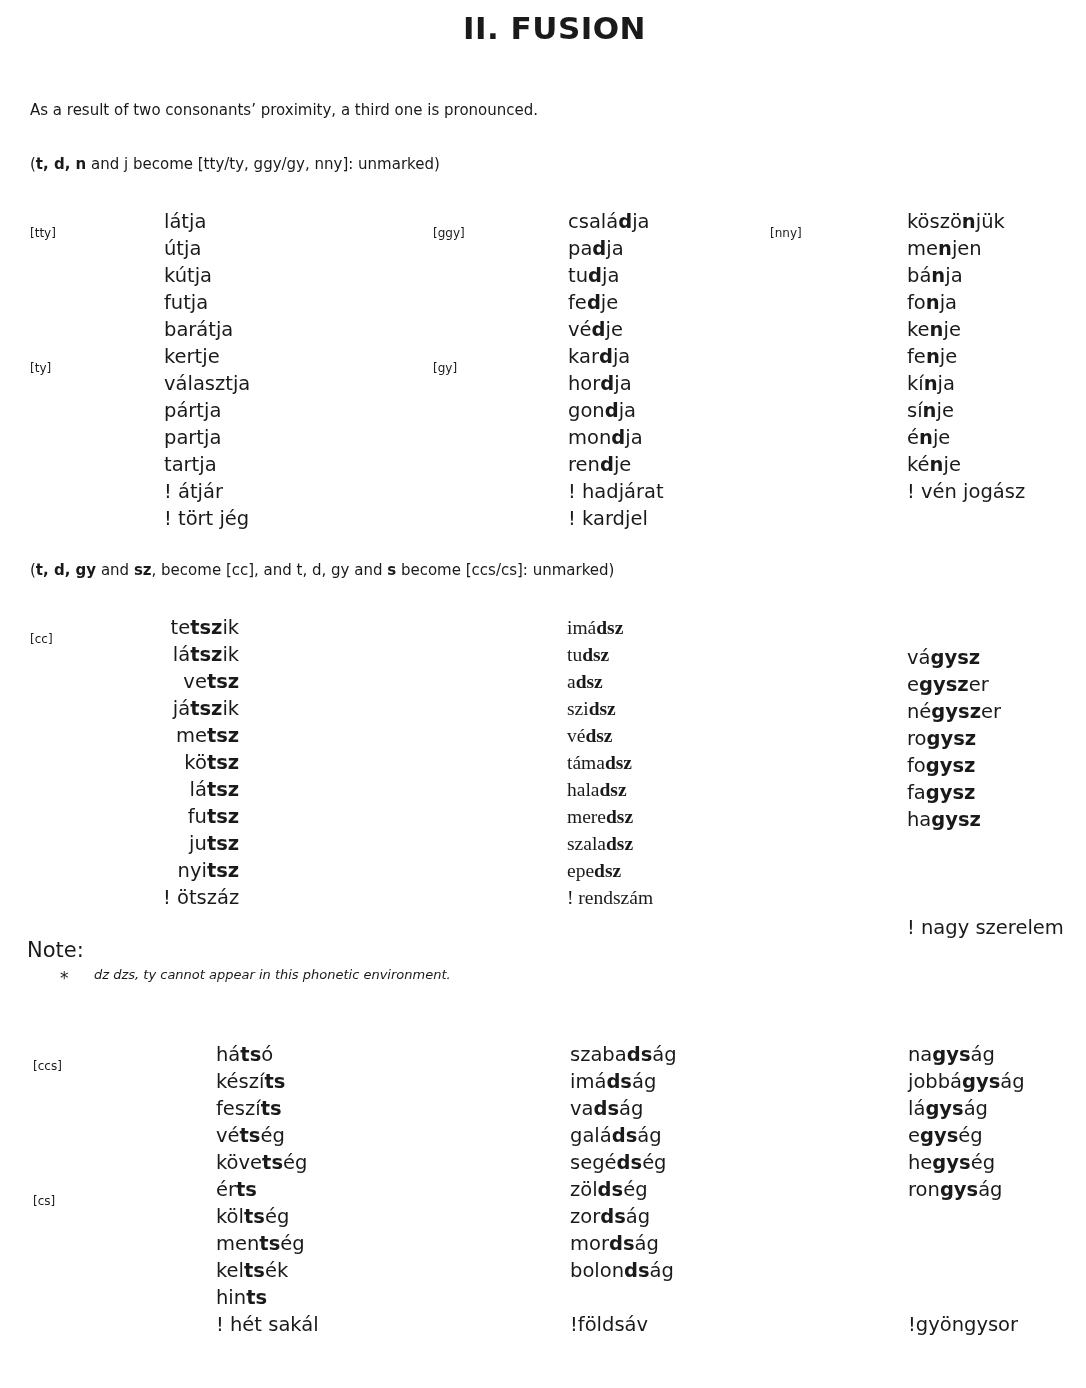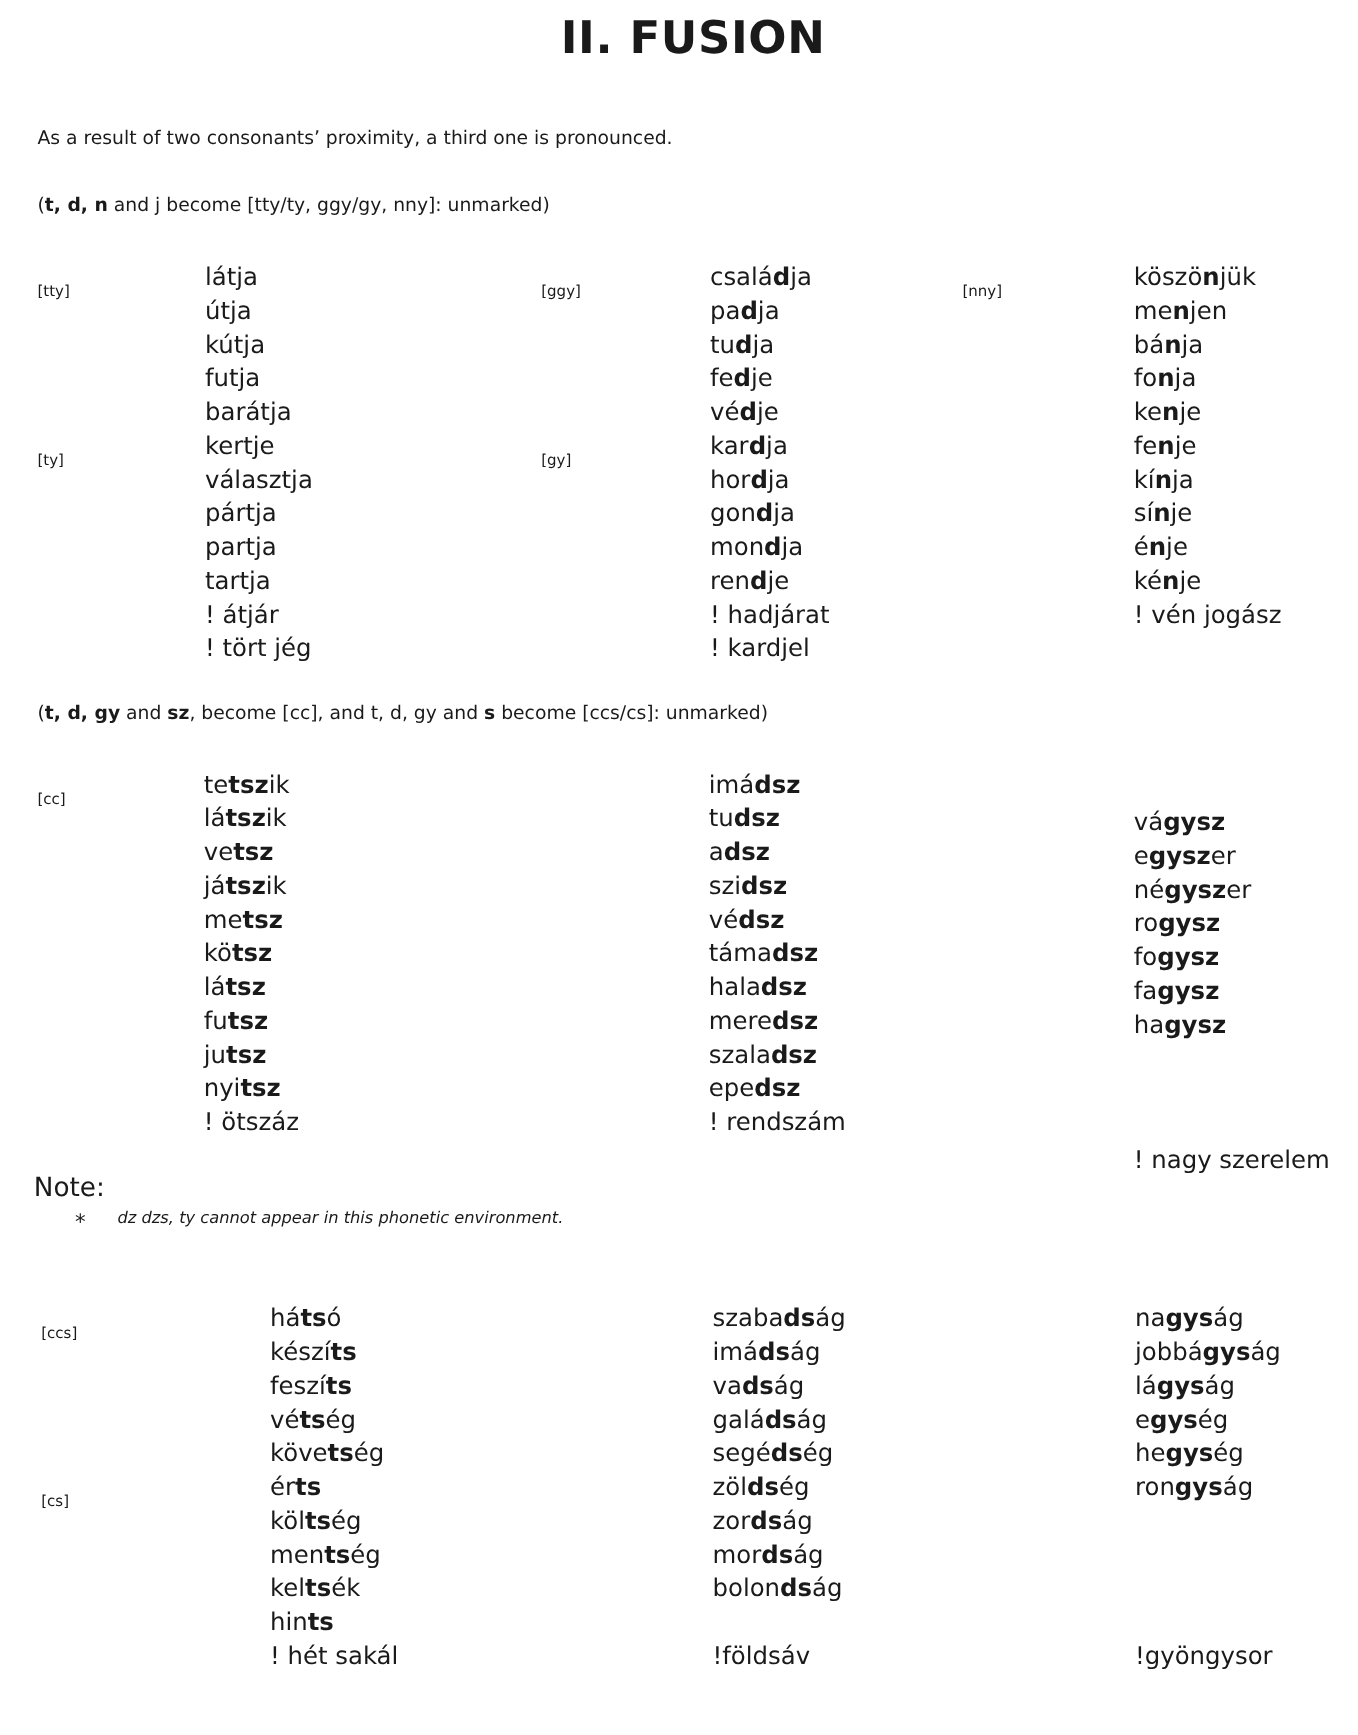--- a/index.html
+++ b/index.html
@@ -1,19 +1,19 @@
 <!DOCTYPE html>
 <html><head>
 <meta charset="utf-8">
 <style>
   html, body { margin: 0; padding: 0; background: #ffffff; }
   body { width: 1086px; height: 1388px; position: relative; overflow: hidden;
          font-family: "DejaVu Sans", sans-serif; color: #1a1a1a; }
   .abs { position: absolute; white-space: nowrap; }
-  .title { top: 10px; left: 0; width: 1009px; text-align: center; font-size: 36px; font-weight: bold; letter-spacing: 0.5px; padding-left: 100px; box-sizing: border-box; }
+  .title { top: 10px; left: 0; width: 1009px; text-align: center; font-size: 31px; font-weight: bold; letter-spacing: 0.5px; padding-left: 100px; box-sizing: border-box; }
   .para { font-size: 15px; }
   .rule b { font-weight: bold; }
   .label { font-size: 12px; margin-top: 12px; }
   .word { font-size: 19.5px; }
   .word b { font-weight: bold; }
   .note-label { font-size: 21px; }
   .note-star { font-size: 17px; }
   .note-text { font-size: 13px; font-style: italic; }
   .col { position: absolute; }
   .col .w { height: 27px; line-height: 27px; }
@@ -86,34 +86,34 @@
       <div class="w"><span>ké</span><b>n</b><span>je</span></div>
       <div class="w"><span>! vén jogász</span></div>
     </div>
 </div>
 
 <div class="abs para rule" style="top:561px;left:30px;"><span>(</span><b>t, d, gy</b><span> and </span><b>sz</b><span>, become [cc], and t, d, gy and  </span><b>s</b><span> become [ccs/cs]: unmarked)</span></div>
 <div>
   <div class="col label" style="left:30px;top:614px;">
       <div class="w">[cc]</div>
     </div>
-  <div class="col word" style="left:163px;top:614px;">
+  <div class="col word" style="left:163px;top:614px;text-align:right;">
       <div class="w"><span>te</span><b>tsz</b><span>ik</span></div>
       <div class="w"><span>lá</span><b>tsz</b><span>ik</span></div>
       <div class="w"><span>ve</span><b>tsz</b></div>
       <div class="w"><span>já</span><b>tsz</b><span>ik</span></div>
       <div class="w"><span>me</span><b>tsz</b></div>
       <div class="w"><span>kö</span><b>tsz</b></div>
       <div class="w"><span>lá</span><b>tsz</b></div>
       <div class="w"><span>fu</span><b>tsz</b></div>
       <div class="w"><span>ju</span><b>tsz</b></div>
       <div class="w"><span>nyi</span><b>tsz</b></div>
       <div class="w"><span>! ötszáz</span></div>
     </div>
-  <div class="col word" style="left:567px;top:614px;">
+  <div class="col word" style="left:567px;top:614px;font-family:Liberation Serif, serif;">
       <div class="w"><span>imá</span><b>dsz</b></div>
       <div class="w"><span>tu</span><b>dsz</b></div>
       <div class="w"><span>a</span><b>dsz</b></div>
       <div class="w"><span>szi</span><b>dsz</b></div>
       <div class="w"><span>vé</span><b>dsz</b></div>
       <div class="w"><span>táma</span><b>dsz</b></div>
       <div class="w"><span>hala</span><b>dsz</b></div>
       <div class="w"><span>mere</span><b>dsz</b></div>
       <div class="w"><span>szala</span><b>dsz</b></div>
       <div class="w"><span>epe</span><b>dsz</b></div>

